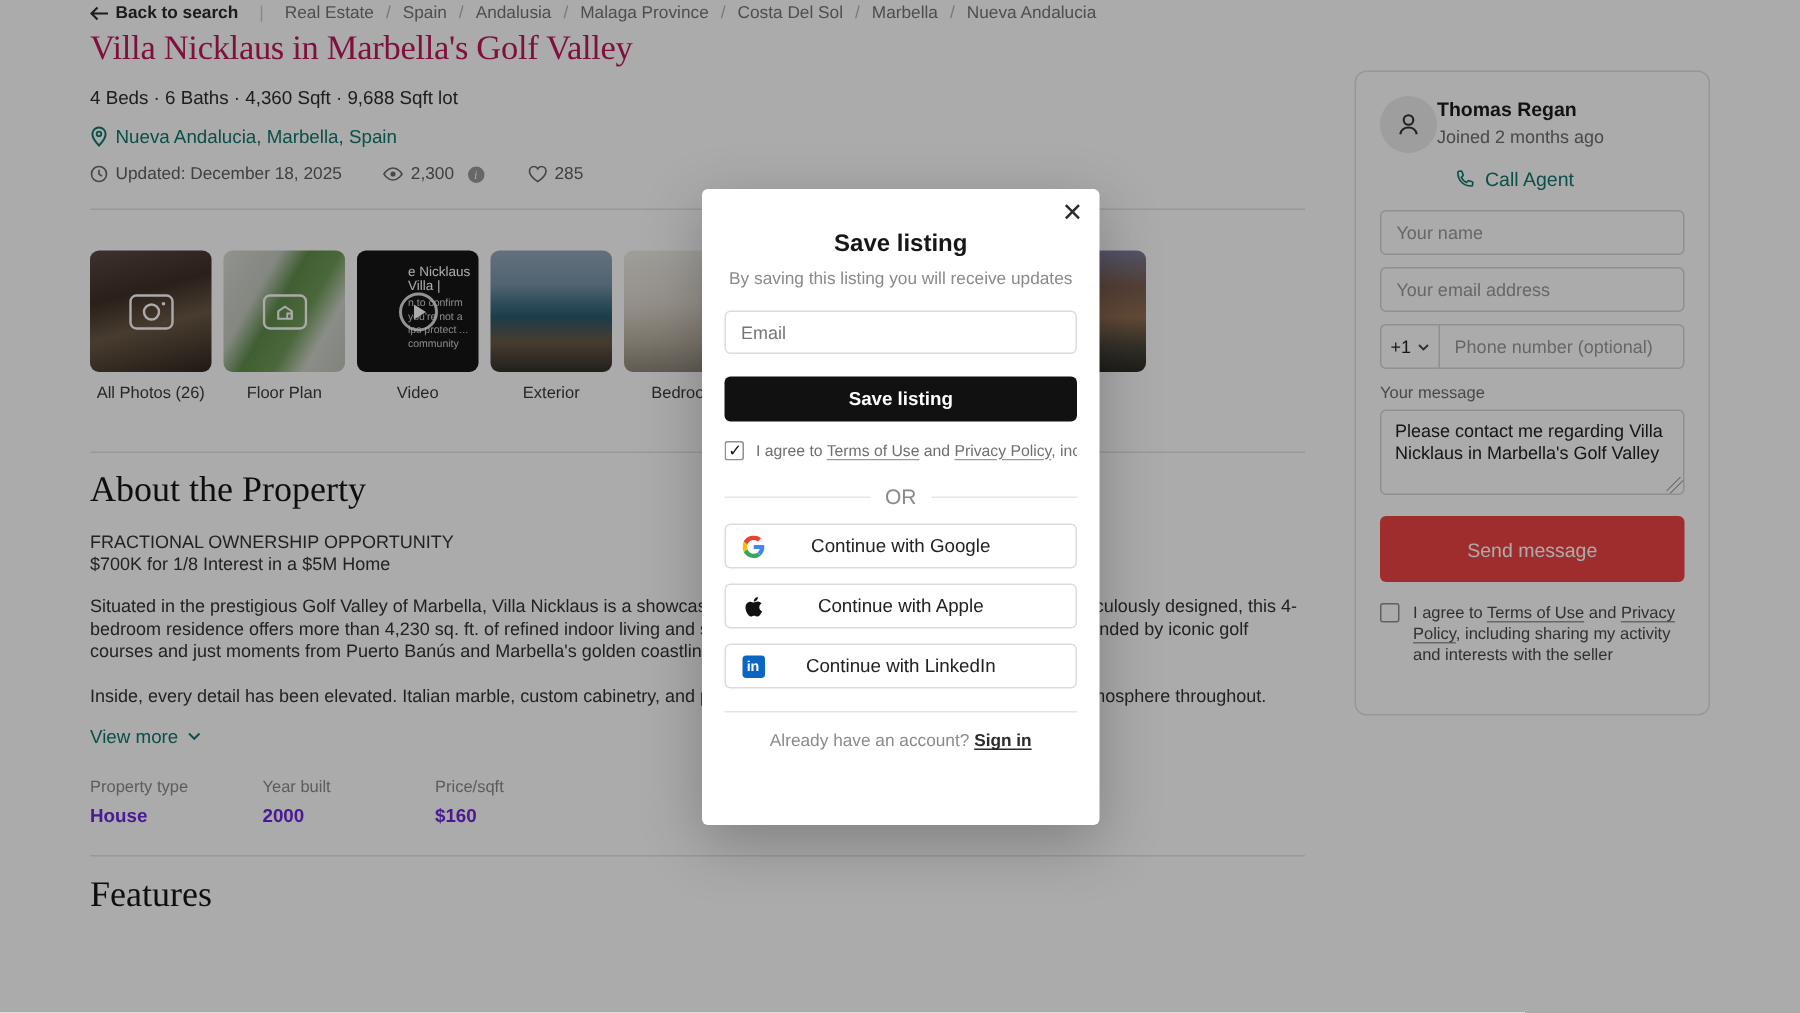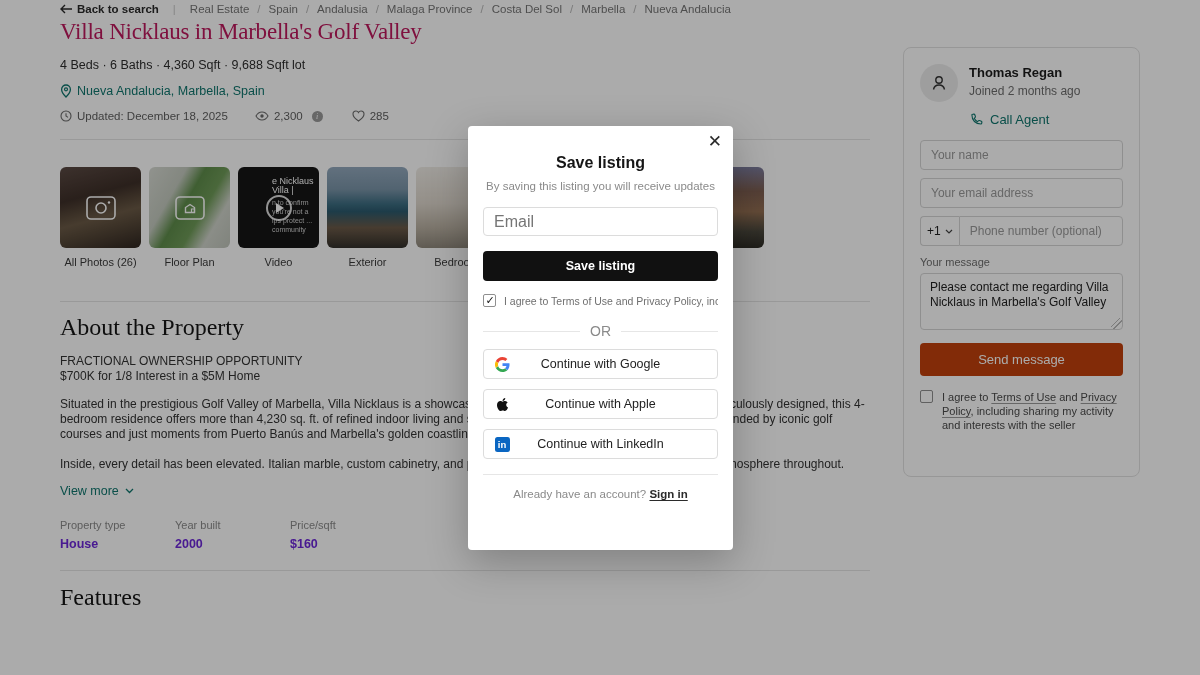--- a/index.html
+++ b/index.html
@@ -61,21 +61,21 @@
   .details { margin-top:21px; display:flex; }
   .det-col { width:115px; }
   .det-label { font-size:11px; color:#8a8a8a; }
   .det-value { margin-top:6px; font-size:12.5px; font-weight:bold; color:#6d28d9; }
   .report { margin-top:24px; display:flex; align-items:center; gap:6px; font-size:11.5px; color:#555; cursor:pointer; }
   .features-h { margin-top:13px; }
 
   
   .card { position:absolute; left:903px; top:47px; width:237px; height:430px; background:#fff;
     border:1px solid #e2e2e2; border-radius:8px; padding:16px; }
-  .agent-row { display:flex; gap:11px; }
+  .agent-row { display:flex; gap:0; }
   .avatar { width:38px; height:38px; border-radius:50%; background:#ececec; display:flex;
     align-items:center; justify-content:center; color:#333; flex:0 0 38px; }
   .agent-name { font-size:13px; font-weight:bold; color:#1c1c1c; margin-top:1px; }
   .agent-joined { font-size:12px; color:#6d6d6d; margin-top:4px; }
   .call-row { margin-top:10px; margin-left:50px; display:flex; align-items:center; gap:7px;
     font-size:13px; color:#0f766e; cursor:pointer; }
   .f-input { width:100%; height:30px; border:1px solid #d6d6d6; border-radius:4px; padding:0 10px;
     font-size:12px; color:#222; font-family:"Liberation Sans", sans-serif; background:#fff; }
   .f-input::placeholder, .msg-area::placeholder { color:#9a9a9a; }
   .in1 { margin-top:13px; } .in2 { margin-top:8px; }
@@ -83,39 +83,39 @@
   .cc-box { width:49px; height:30px; border:1px solid #d6d6d6; border-right:none;
     border-radius:4px 0 0 4px; display:flex; align-items:center; justify-content:center; gap:4px;
     font-size:12px; color:#222; cursor:pointer; background:#fff; }
   .phone-in { border-radius:0 4px 4px 0; }
   .msg-label { margin-top:10px; font-size:11px; color:#6d6d6d; }
   .msg-area { margin-top:5px; width:100%; height:57px; border:1px solid #d6d6d6; border-radius:4px;
     padding:6px 9px; font-size:12px; line-height:15px; color:#222; resize:none;
     font-family:"Liberation Sans", sans-serif;
     background-image:linear-gradient(135deg, transparent 0 6px, #b9b9b9 6px 7px, transparent 7px 9px, #b9b9b9 9px 10px, transparent 10px);
     background-repeat:no-repeat; background-position:bottom right; background-size:11px 11px; }
-  .send-btn { margin-top:9px; width:100%; height:33px; background:#c2410c; color:#fff; border:none;
+  .send-btn { margin-top:9px; width:100%; height:44px; background:#ef4444; color:#fff; border:none;
     border-radius:4px; font-size:13px; font-weight:500; cursor:pointer; font-family:"Liberation Sans", sans-serif; }
   .cb-row { display:flex; gap:9px; margin-top:14px; font-size:11px; line-height:14px; color:#4a4a4a; }
   .cb { width:13px; height:13px; flex:0 0 13px; border:1px solid #8f8f8f; border-radius:2px;
     background:#fff; cursor:pointer; position:relative; top:0; }
   .cb.checked-dark { background:#111; border-color:#111; }
   .cb.checked-dark::after { content:"✓"; position:absolute; left:1.5px; top:-1px; color:#fff; font-size:11px; }
   .cb.checked-light::after { content:"✓"; position:absolute; left:1.5px; top:-1px; color:#111; font-size:11px; }
   .u { text-decoration:underline; text-underline-offset:2px; text-decoration-color:#9a9a9a; }
 
   
   .overlay { position:absolute; inset:0; background:rgba(0,0,0,0.33); z-index:50; }
   .modal { position:absolute; left:468px; top:126px; width:265px; height:424px; background:#fff;
     border-radius:4px; box-shadow:0 12px 40px rgba(0,0,0,.25); z-index:100; padding:14px 15px; }
   .m-close { position:absolute; top:7px; right:11px; font-size:17px; color:#2b2b2b; cursor:pointer; line-height:1; }
   .m-title { margin-top:14px; text-align:center; font-size:16px; font-weight:bold; color:#161616; }
   .m-sub { margin-top:8px; text-align:center; font-size:11.5px; color:#8a8a8a; }
   .m-input { margin-top:15px; width:100%; height:29px; border:1px solid #dcdcdc; border-radius:4px;
-    padding:0 10px; font-size:16px; font-family:"Liberation Sans", sans-serif; }
+    padding:0 10px; font-size:12px; font-family:"Liberation Sans", sans-serif; }
   .m-save { margin-top:15px; width:100%; height:30px; background:#111; color:#fff; border:none;
     border-radius:4px; font-size:12.5px; font-weight:bold; cursor:pointer; font-family:"Liberation Sans", sans-serif; }
   .m-agree { margin-top:13px; display:flex; align-items:center; gap:8px; font-size:10.5px; color:#6f6f6f;
     white-space:nowrap; overflow:hidden; }
   .m-or { margin-top:16px; display:flex; align-items:center; gap:10px; font-size:14px; color:#8a8a8a; }
   .m-or::before, .m-or::after { content:""; flex:1; border-top:1px solid #e6e6e6; }
   .soc-btn { margin-top:10px; width:100%; height:30px; border:1px solid #dcdcdc; border-radius:4px;
     background:#fff; display:flex; align-items:center; padding:0 10px; cursor:pointer; position:relative; }
   .soc-btn:first-of-type { margin-top:13px; }
   .soc-label { position:absolute; left:0; right:0; text-align:center; font-size:12.5px; font-weight:500; color:#222; }

